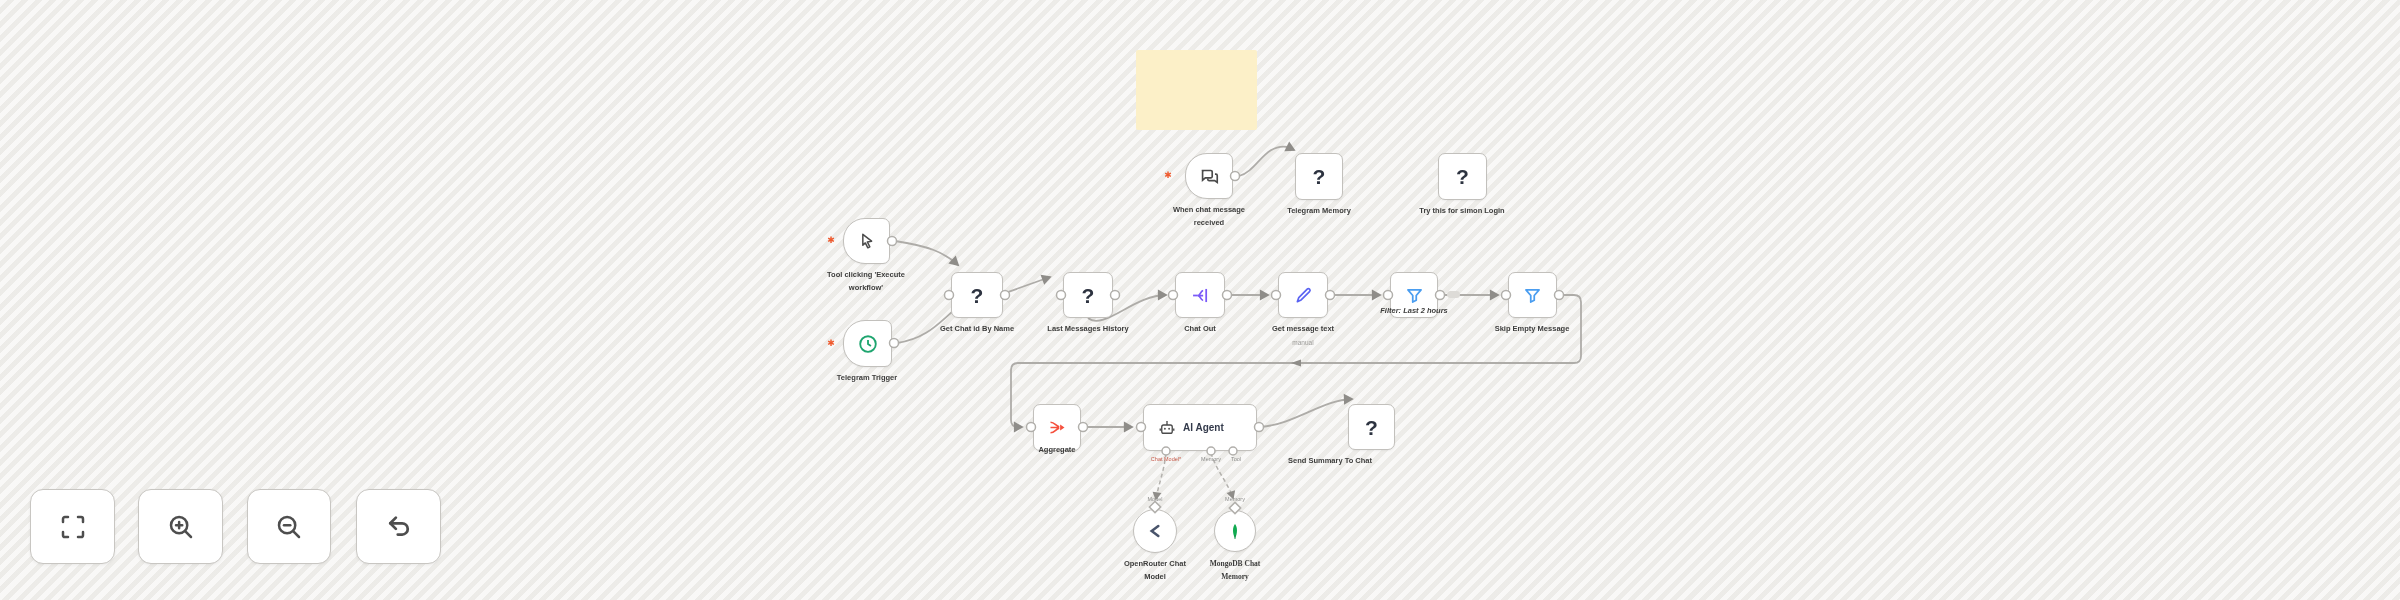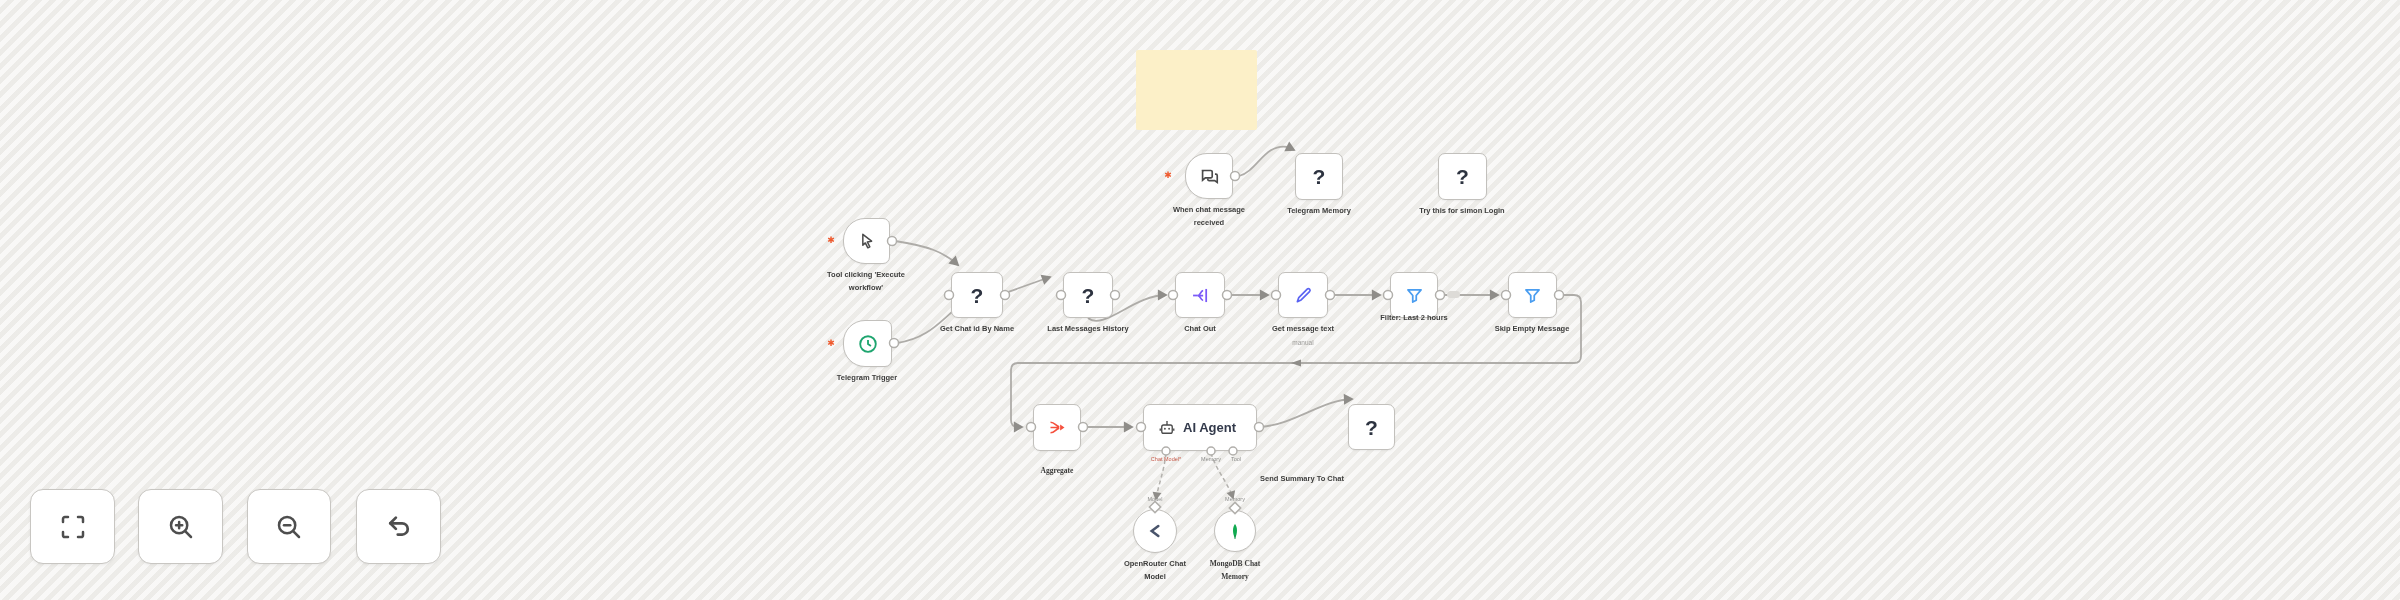--- a/index.html
+++ b/index.html
@@ -38,21 +38,21 @@
   .stub-label.required{color:#c65a4a;}
   .req-mark{
     position:absolute;z-index:2;transform:translate(-50%,-50%);
     color:#ef5a2e;font-size:9px;line-height:1;
   }
   .circle-node{
     position:absolute;background:#fff;border:1.5px solid #c2c0bc;border-radius:50%;
     display:flex;align-items:center;justify-content:center;z-index:2;
     box-sizing:border-box;cursor:pointer;box-shadow:0 1px 2px rgba(0,0,0,0.05);
   }
-  .ai-label{font-size:13px;font-weight:700;color:#333a4b;margin-left:7px;}
+  .ai-label{font-size:10px;font-weight:700;color:#333a4b;margin-left:7px;}
   .ctrl-btn{
     position:absolute;z-index:4;background:#fff;border:1.5px solid #c8c6c2;border-radius:13px;
     display:flex;align-items:center;justify-content:center;cursor:pointer;
     box-shadow:0 1px 3px rgba(0,0,0,0.06);box-sizing:border-box;
   }
   .ctrl-btn svg{stroke:#4e4e4e;}
 </style>
 </head>
 <body>
 
@@ -150,56 +150,56 @@
   <div class="node-label" style="left:1303px;top:322px;text-align:center;">
     <span>Get message text</span>
     <span class="sub-label">manual</span>
   </div>
 
   <div class="node" style="left:1390px;top:272px;width:48px;height:46px;">
     <svg width="21" height="21" viewBox="0 0 24 24" fill="none" stroke="#4a9df0" stroke-width="2" stroke-linejoin="round">
       <path d="M4.5 5.5 H19.5 L14 12 V17.5 L10 19.5 V12 Z"></path>
     </svg>
   </div>
-  <div class="node-label" style="left:1414px;top:311px;">Filter: Last 2 hours</div>
+  <div class="node-label" style="left:1414px;top:304px;font-style:italic;">Filter: Last 2 hours</div>
 
   <div class="node" style="left:1508px;top:272px;width:49px;height:46px;">
     <svg width="21" height="21" viewBox="0 0 24 24" fill="none" stroke="#4a9df0" stroke-width="2" stroke-linejoin="round">
       <path d="M4.5 5.5 H19.5 L14 12 V17.5 L10 19.5 V12 Z"></path>
     </svg>
   </div>
   <div class="node-label" style="left:1532px;top:322px;">Skip Empty Message</div>
 
   <div class="node" style="left:1033px;top:404px;width:48px;height:47px;">
     <svg width="21" height="21" viewBox="0 0 24 24" fill="none" stroke="#f5503d" stroke-width="1.9">
       <path d="M4 6 C9 6 10 10.5 14 11.3 M4 12 H14 M4 18 C9 18 10 13.5 14 12.7"></path>
       <path d="M15 8.5 L20 12 L15 15.5 Z" fill="#f5503d" stroke="none"></path>
     </svg>
   </div>
-  <div class="node-label" style="left:1057px;top:464px;font-family:Liberation Serif, serif;">Aggregate</div>
+  <div class="node-label" style="left:1057px;top:443px;">Aggregate</div>
 
   <div class="node" style="left:1143px;top:404px;width:114px;height:47px;justify-content:flex-start;padding-left:14px;">
     <svg width="18" height="18" viewBox="0 0 24 24" fill="none" stroke="#4a4a4a" stroke-width="1.8">
       <rect x="5" y="8" width="14" height="11" rx="2.5"></rect>
       <path d="M12 8 V4.5"></path>
         <circle cx="12" cy="3.8" r="1.2" fill="#4a4a4a" stroke="none"></circle>
       <circle cx="9.2" cy="13" r="1.2" fill="#4a4a4a" stroke="none"></circle>
       <circle cx="14.8" cy="13" r="1.2" fill="#4a4a4a" stroke="none"></circle>
       <path d="M3 12.5 v3 M21 12.5 v3"></path>
     </svg>
     <span class="ai-label">AI Agent</span>
   </div>
   <div class="stub-label required" style="left:1166px;top:457px;">Chat Model*</div>
   <div class="stub-label" style="left:1211px;top:457px;">Memory</div>
   <div class="stub-label" style="left:1236px;top:457px;">Tool</div>
 
   <div class="node" style="left:1348px;top:404px;width:47px;height:46px;">
     <span class="qmark">?</span>
   </div>
-  <div class="node-label" style="left:1302px;top:454px;margin-top:18px;">Send Summary To Chat</div>
+  <div class="node-label" style="left:1330px;top:454px;">Send Summary To Chat</div>
 
   <div class="stub-label" style="left:1155px;top:497px;">Model</div>
   <div class="circle-node" style="left:1133px;top:509px;width:44px;height:44px;">
     <svg width="20" height="20" viewBox="0 0 24 24" fill="none" stroke="#49546b" stroke-width="3" stroke-linecap="round">
       <path d="M16 6 L8 12 L16 18"></path>
     </svg>
   </div>
   <div class="node-label" style="left:1155px;top:557px;width:70px;">OpenRouter Chat Model</div>
 
   <div class="stub-label" style="left:1235px;top:497px;">Memory</div>

